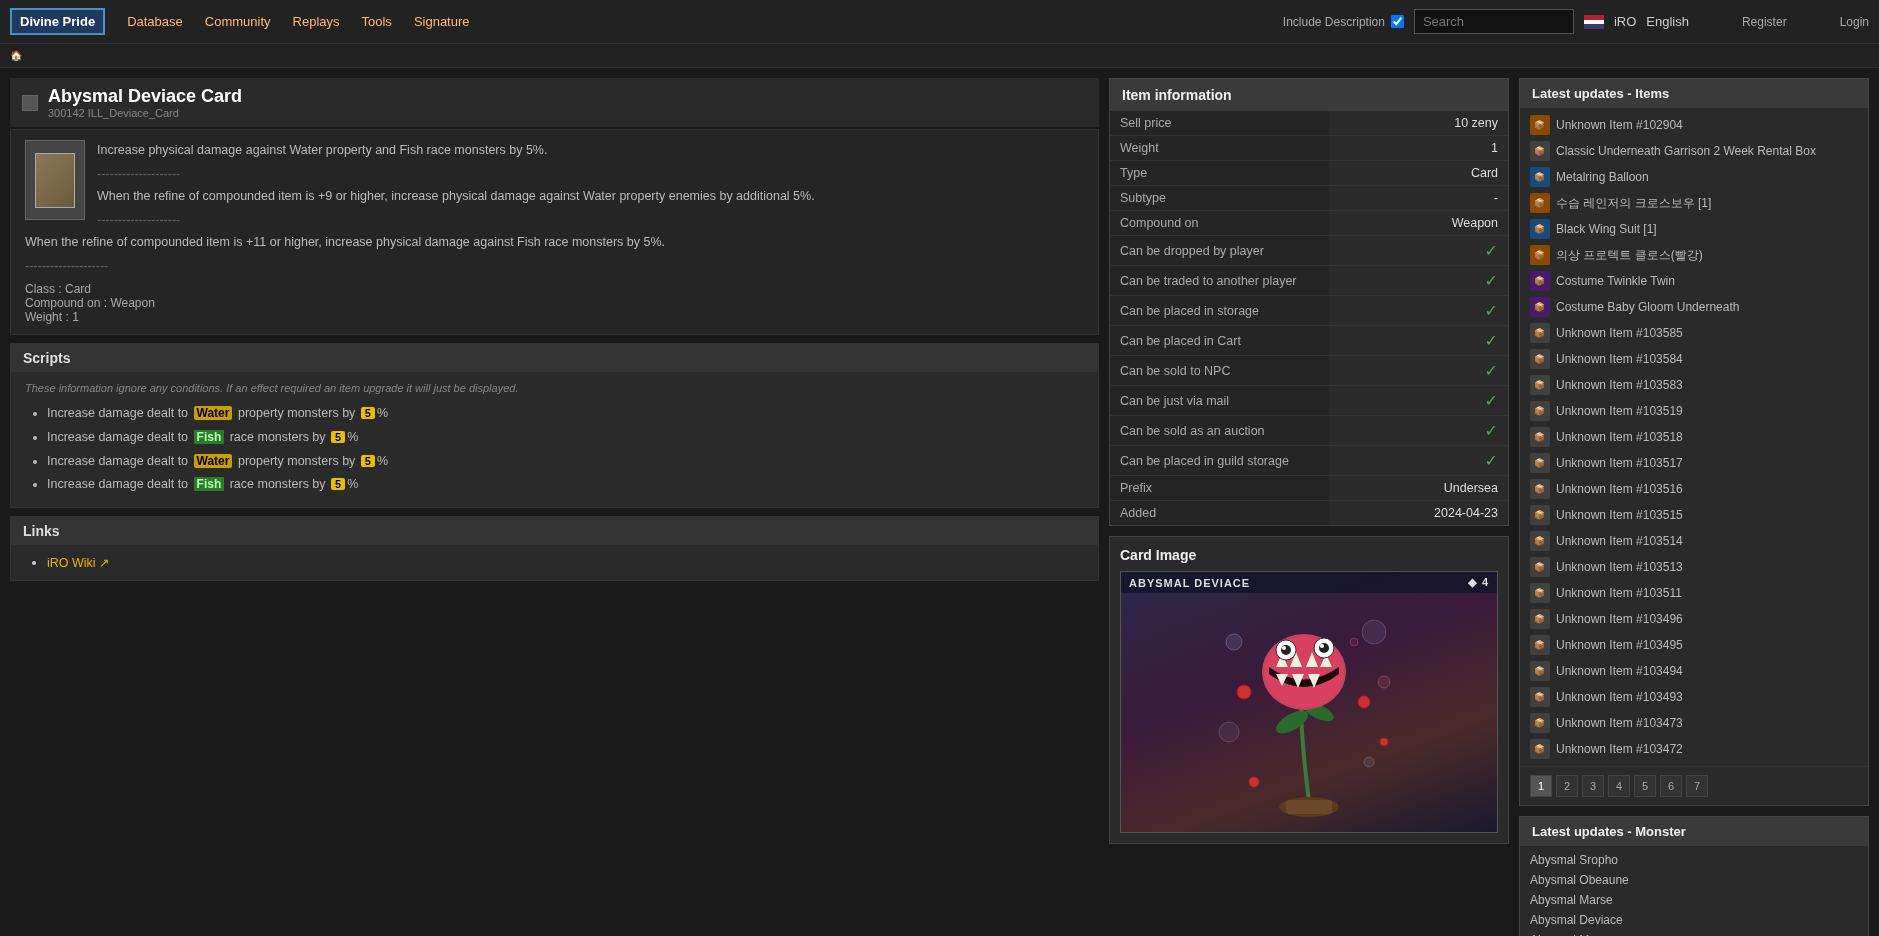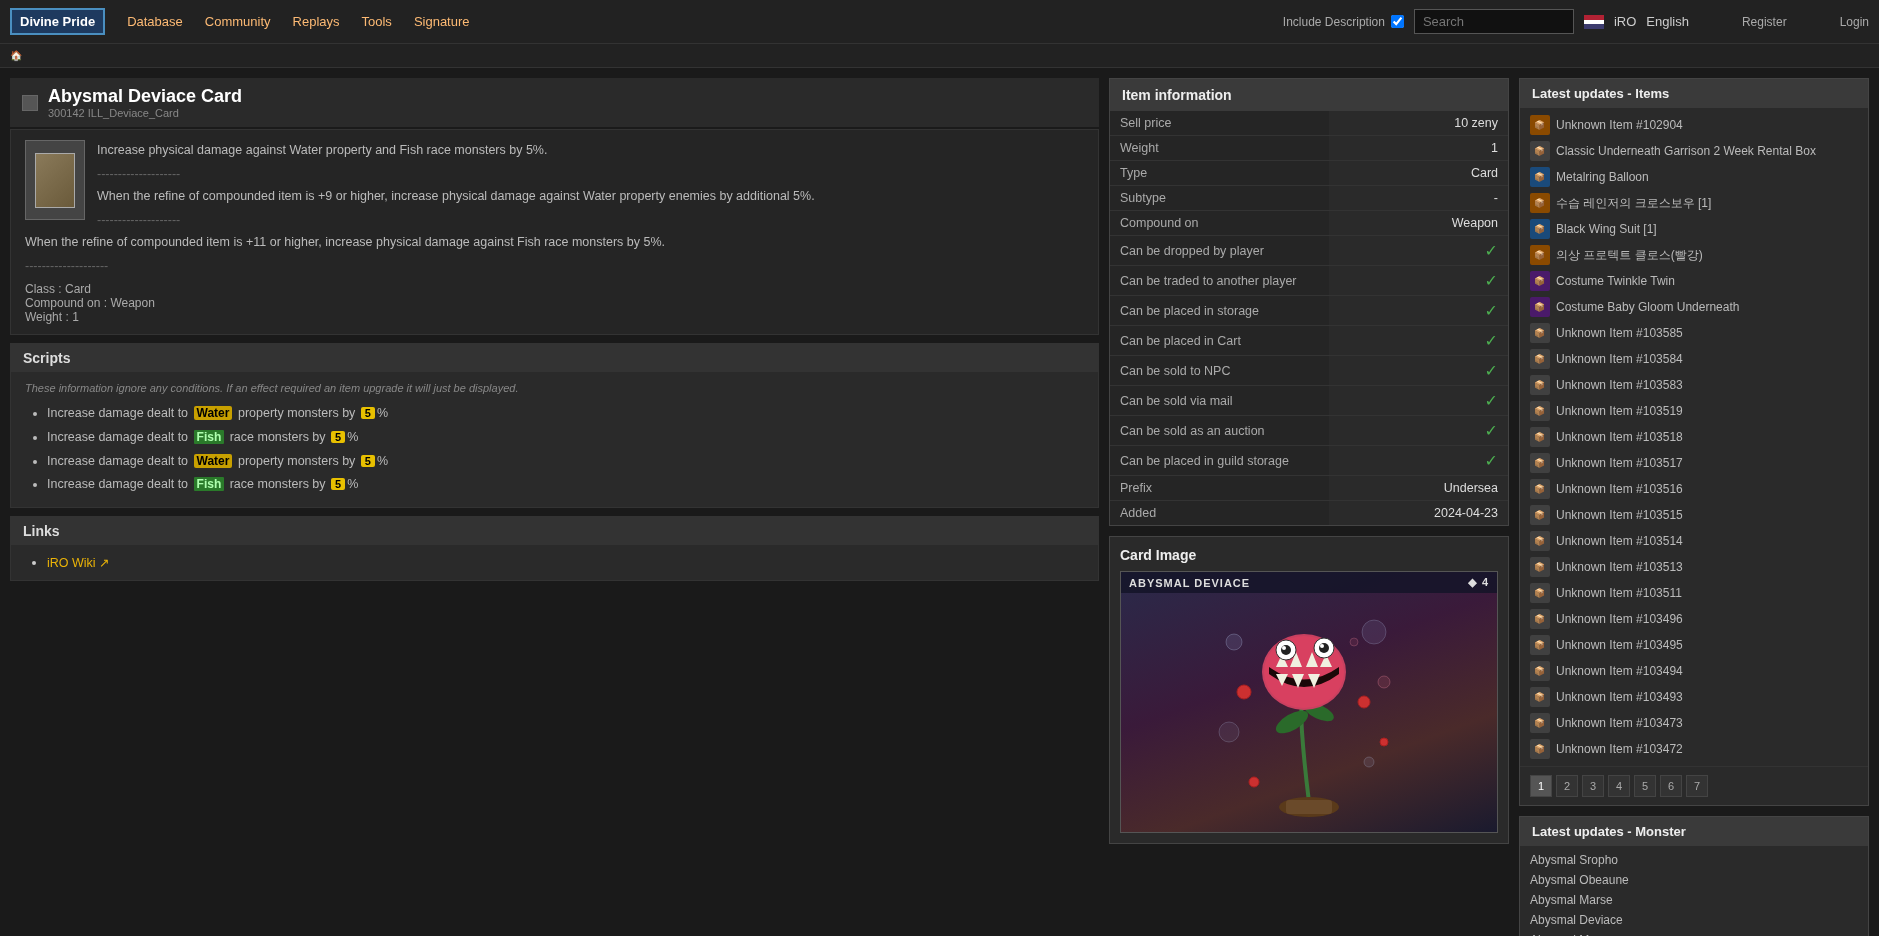--- a/index.html
+++ b/index.html
@@ -542,21 +542,21 @@
         </tr>
         <tr>
           <td class="label-cell">Can be placed in Cart</td>
           <td><span class="check-green">✓</span></td>
         </tr>
         <tr>
           <td class="label-cell">Can be sold to NPC</td>
           <td><span class="check-green">✓</span></td>
         </tr>
         <tr>
-          <td class="label-cell">Can be sold via mail</td>
+          <td class="label-cell">Can be just via mail</td>
           <td><span class="check-green">✓</span></td>
         </tr>
         <tr>
           <td class="label-cell">Can be sold as an auction</td>
           <td><span class="check-green">✓</span></td>
         </tr>
         <tr>
           <td class="label-cell">Can be placed in guild storage</td>
           <td><span class="check-green">✓</span></td>
         </tr>

